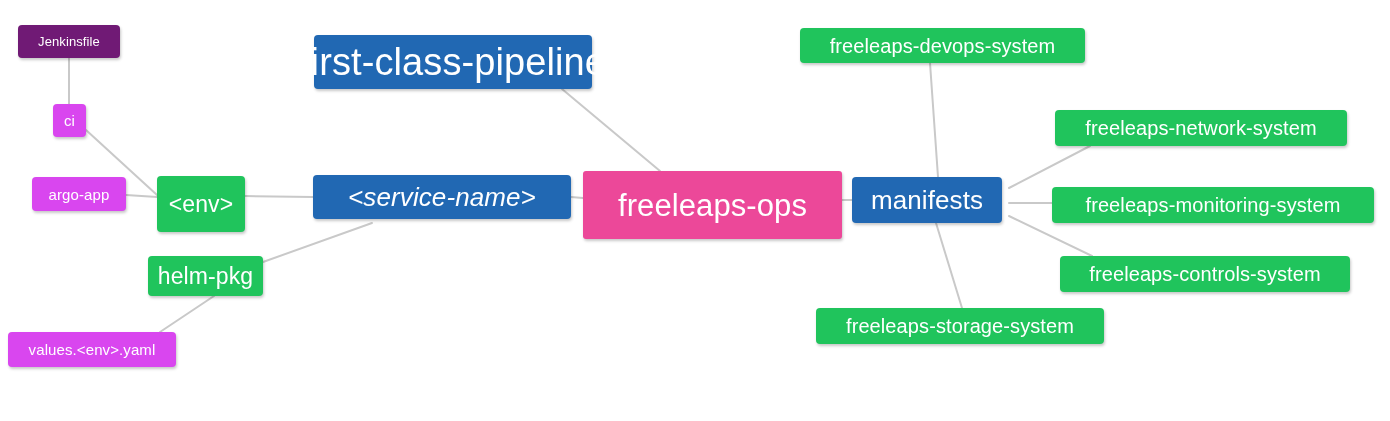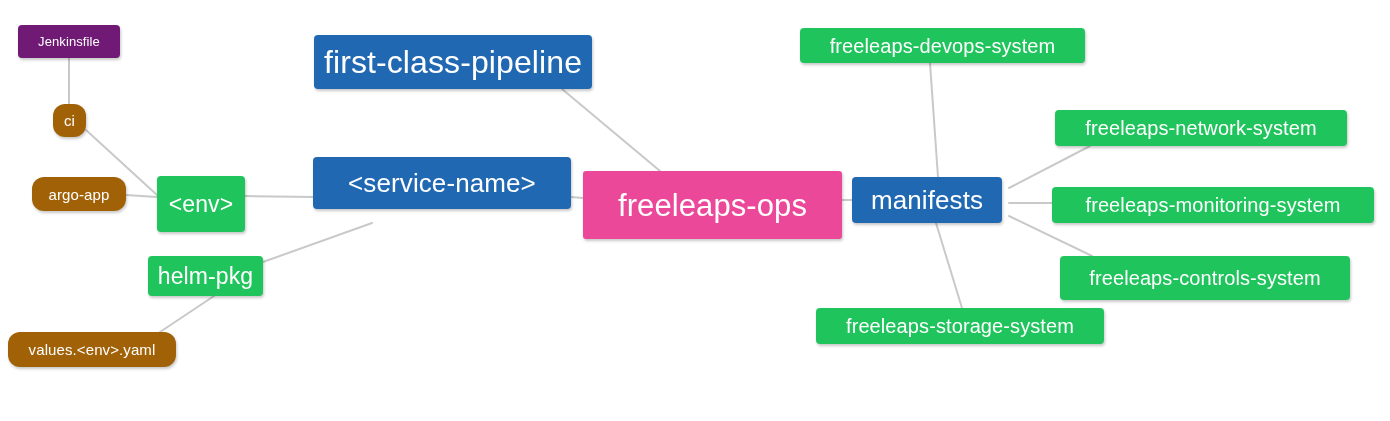--- a/index.html
+++ b/index.html
@@ -41,24 +41,24 @@
     text-align: center;
     letter-spacing: 0.1px;
   }
   .node-root {
     background: #ec4899;
     border-radius: 3px;
   }
   .node-blue   { background: #2168B3; }
   .node-green  { background: #20C45C; }
   .node-orange { background: #701a75; }
-  .node-red    { background: #a16207; border-radius: 12px; }
+  .node-red    { background: #d946ef; }
 
   .size-root   { font-size: 31px; }
-  .size-xl     { font-size: 32px; }
+  .size-xl     { font-size: 38px; }
   .size-lg     { font-size: 26px; }
   .size-md     { font-size: 23px; }
   .size-sm     { font-size: 20px; }
   .size-xs     { font-size: 15px; }
   .size-xxs    { font-size: 13px; }
 </style>
 </head>
 <body>
 
 <div id="mindmap-canvas">
@@ -79,22 +79,22 @@
       <line x1="936" y1="223" x2="962" y2="308" stroke="#c9c9c9" stroke-width="2" stroke-linecap="round"></line>
     </svg>
   <div id="node-layer">
       <div class="node node-orange size-xxs" style="left: 18px; top: 25px; width: 102px; height: 33px;">Jenkinsfile</div>
       <div class="node node-red size-xs" style="left: 53px; top: 104px; width: 33px; height: 33px;">ci</div>
       <div class="node node-red size-xs" style="left: 32px; top: 177px; width: 94px; height: 34px;">argo-app</div>
       <div class="node node-green size-md" style="left: 157px; top: 176px; width: 88px; height: 56px;">&lt;env&gt;</div>
       <div class="node node-green size-md" style="left: 148px; top: 256px; width: 115px; height: 40px;">helm-pkg</div>
       <div class="node node-red size-xs" style="left: 8px; top: 332px; width: 168px; height: 35px;">values.&lt;env&gt;.yaml</div>
       <div class="node node-blue size-xl" style="left: 314px; top: 35px; width: 278px; height: 54px;">first-class-pipeline</div>
-      <div class="node node-blue size-lg" style="left: 313px; top: 157px; width: 258px; height: 52px;">&lt;service-name&gt;</div>
+      <div class="node node-blue size-lg" style="left: 313px; top: 175px; width: 258px; height: 44px; font-style: italic;">&lt;service-name&gt;</div>
       <div class="node node-root size-root" style="left: 583px; top: 171px; width: 259px; height: 68px;">freeleaps-ops</div>
       <div class="node node-blue size-lg" style="left: 852px; top: 177px; width: 150px; height: 46px;">manifests</div>
       <div class="node node-green size-sm" style="left: 800px; top: 28px; width: 285px; height: 35px;">freeleaps-devops-system</div>
       <div class="node node-green size-sm" style="left: 1055px; top: 110px; width: 292px; height: 36px;">freeleaps-network-system</div>
       <div class="node node-green size-sm" style="left: 1052px; top: 187px; width: 322px; height: 36px;">freeleaps-monitoring-system</div>
-      <div class="node node-green size-sm" style="left: 1060px; top: 256px; width: 290px; height: 44px;">freeleaps-controls-system</div>
+      <div class="node node-green size-sm" style="left: 1060px; top: 256px; width: 290px; height: 36px;">freeleaps-controls-system</div>
       <div class="node node-green size-sm" style="left: 816px; top: 308px; width: 288px; height: 36px;">freeleaps-storage-system</div>
     </div>
 </div>
 
 </body></html>

